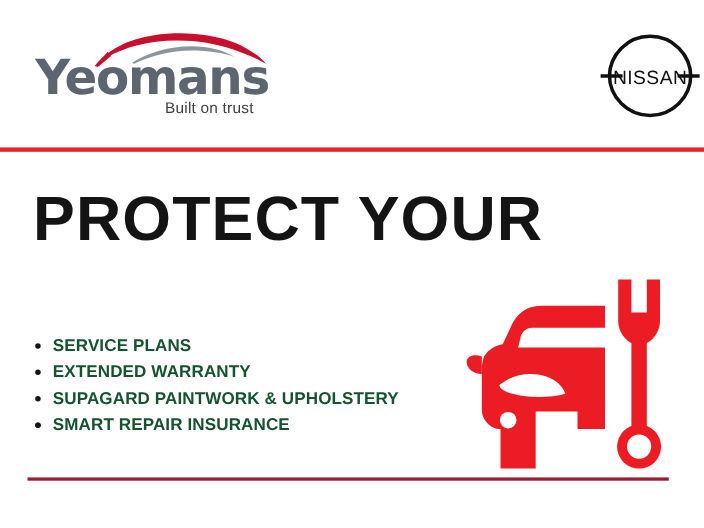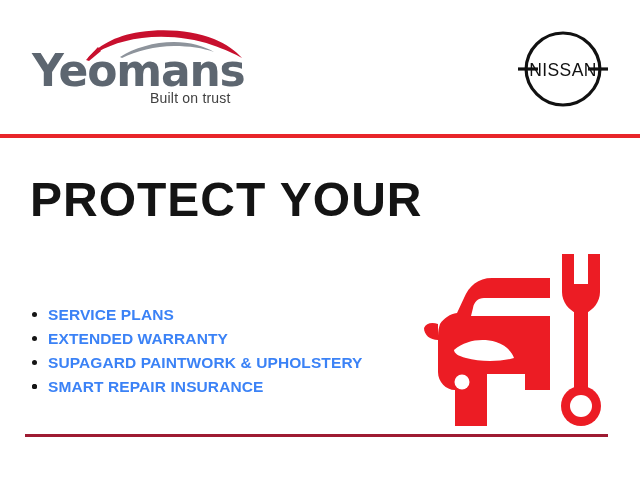--- a/index.html
+++ b/index.html
@@ -69,21 +69,21 @@
     font-size: 14px;
     line-height: 16px;
     letter-spacing: 0.2px;
     color: #404040;
     white-space: nowrap;
   }
 
   
   .nissan-logo {
     position: absolute;
-    left: 516px;
+    left: 544px;
     top: 28px;
     width: 94px;
     height: 80px;
   }
 
   
   .rule-top {
     position: absolute;
     left: 0;
     top: 134px;
@@ -109,21 +109,21 @@
     height: 296px;
   }
 
   .headline {
     position: absolute;
     left: 30px;
     top: 34px;
     width: 590px;
     font-family: "Liberation Sans", sans-serif;
     font-weight: bold;
-    font-size: 48px;
+    font-size: 57px;
     line-height: 55px;
     letter-spacing: 0.5px;
     color: #141414;
   }
   .headline .hl-line {
     display: block;
     white-space: nowrap;
   }
   .headline .hl-line-1 { letter-spacing: 1.0px; }
   .headline .hl-line-2 { letter-spacing: 1.0px; }
@@ -139,21 +139,21 @@
   }
   .benefits li {
     position: relative;
     padding-left: 18px;
     margin: 0 0 6px 0;
     font-family: "Liberation Sans", sans-serif;
     font-weight: bold;
     font-size: 15.5px;
     line-height: 18px;
     letter-spacing: 0.1px;
-    color: #3b82f6;
+    color: #14532d;
     white-space: nowrap;
   }
   .benefits li:last-child { margin-bottom: 0; }
   .benefits li .bullet-dot {
     position: absolute;
     left: 2px;
     top: 6px;
     width: 5px;
     height: 5px;
     border-radius: 50%;

